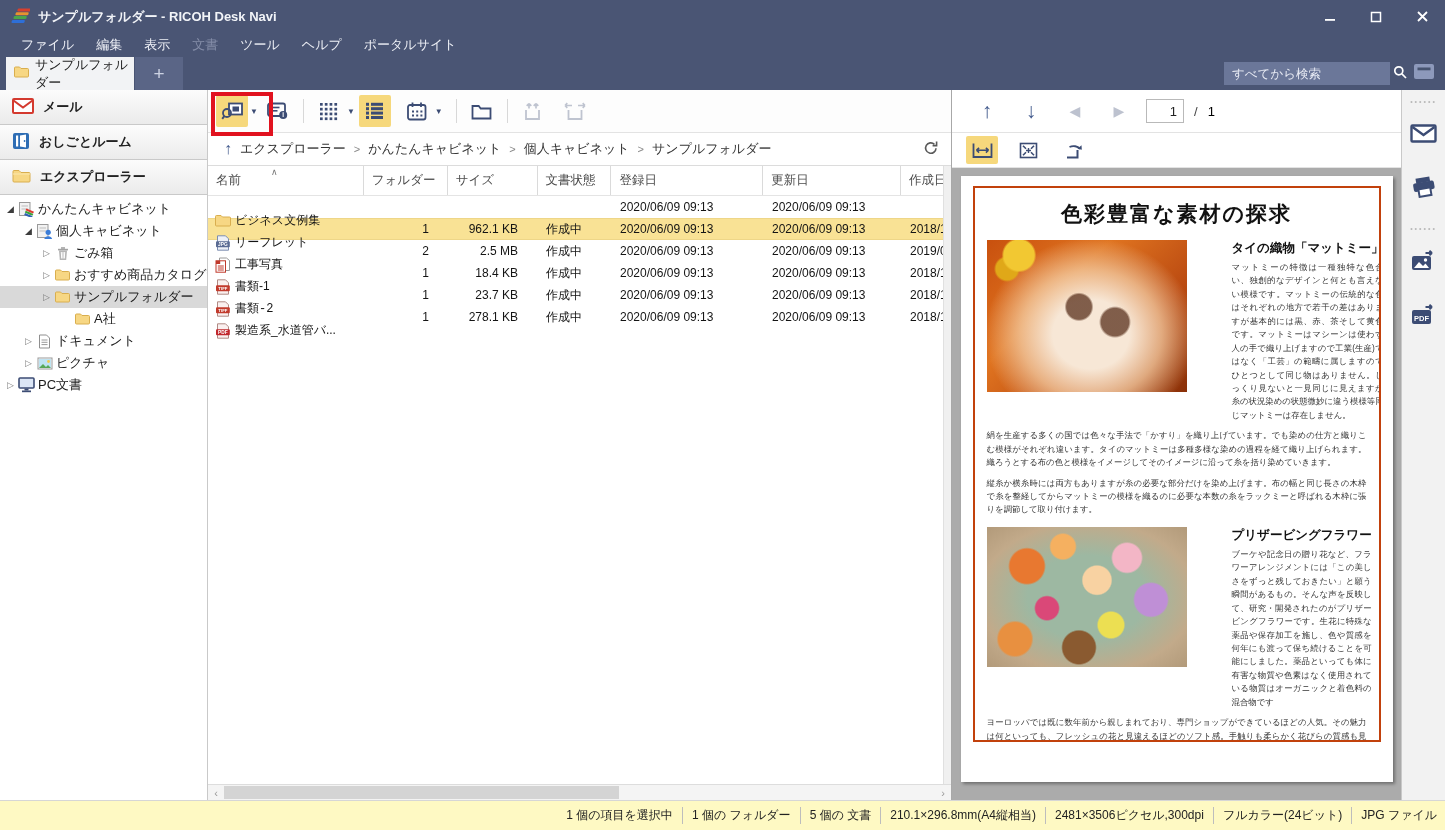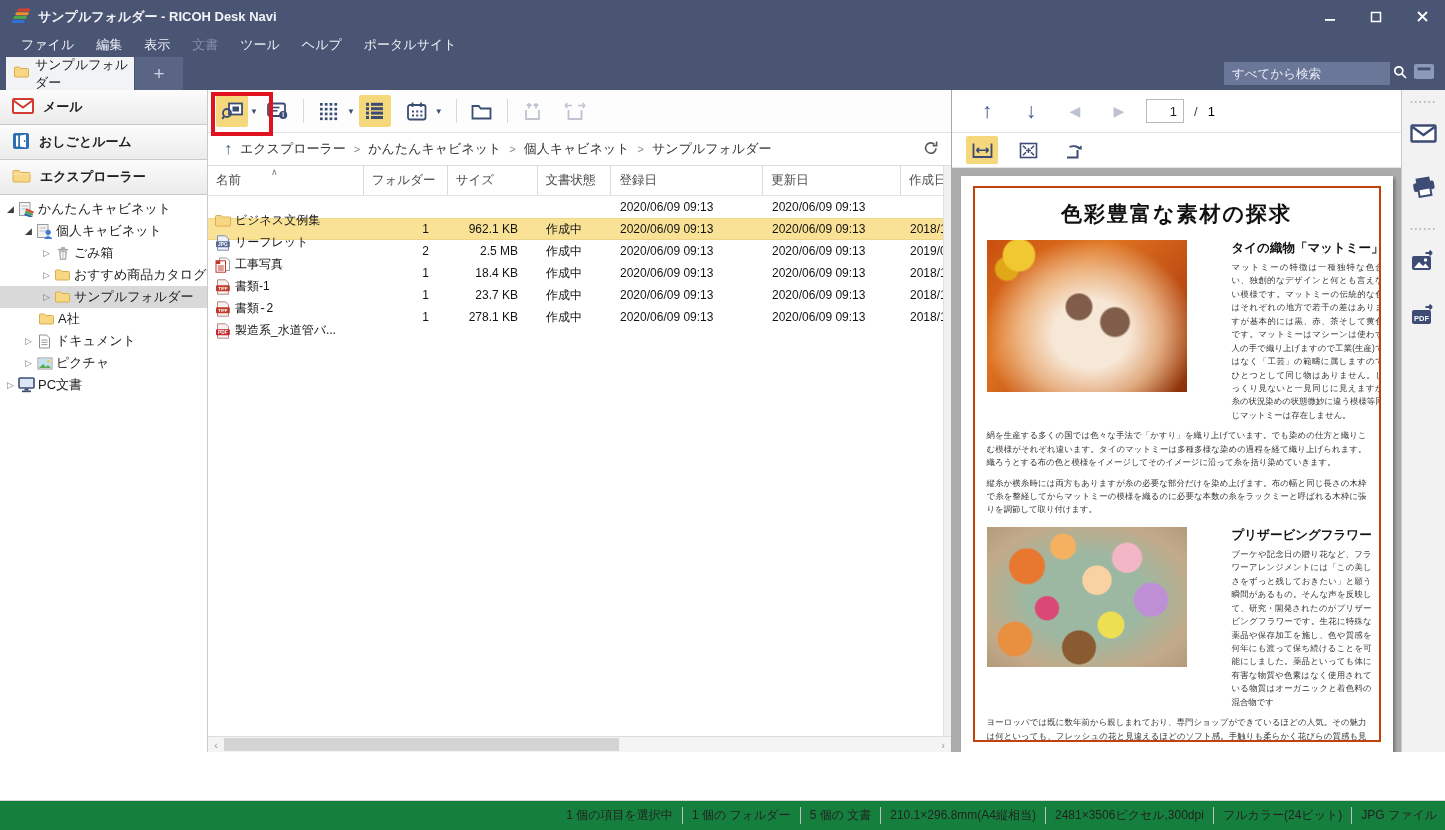--- a/index.html
+++ b/index.html
@@ -122,21 +122,21 @@
   .doc-body { font-size:8.4px; line-height:1.6; color:#333; text-align:justify; }
   .doc-para { font-size:8.4px; line-height:1.6; color:#333; text-align:justify; margin-top:7px; }
   .doc-gap { height:10px; }
 
   
   .rightstrip { width:43px; background:#f2f2f2; display:flex; flex-direction:column; align-items:center; padding-top:4px; }
   .strip-dots { color:#b9b9b9; font-size:7px; letter-spacing:2px; margin:4px 0 8px; }
   .strip-btn { width:34px; height:40px; display:flex; align-items:center; justify-content:center; margin-bottom:14px; }
 
   
-  .statusbar { height:30px; background:#15803d; border-top:1px solid #d6d6d6; display:flex; align-items:center; justify-content:flex-end; padding-right:6px; font-size:12px; color:#222; flex:0 0 auto;margin-top:48px; }
+  .statusbar { height:30px; background:#fef9c3; border-top:1px solid #d6d6d6; display:flex; align-items:center; justify-content:flex-end; padding-right:6px; font-size:12px; color:#222; flex:0 0 auto; }
   .sb-item { padding:0 9px; border-right:1px solid #bdbdbd; white-space:nowrap; }
   .sb-item:last-child { border-right:none; padding-right:2px; }
 </style>
 </head>
 <body>
 
 <div class="app">
 
   <div class="titlebar">
     <span class="logo">
@@ -279,21 +279,21 @@
           </div>
           <div class="tree-item selected" style="padding-left: 40px;">
             <span class="tw">▷</span>
             <span class="ticon">
               <svg width="15" height="12">
                 <path d="M.5 2 a1 1 0 0 1 1-1 h4 l1.5 1.5 h6.5 a1 1 0 0 1 1 1 v6.5 a1 1 0 0 1 -1 1 h-12 a1 1 0 0 1 -1-1 z" fill="#f7d784" stroke="#d9ae4e"></path>
               </svg>
             </span>
             <span class="tlabel">サンプルフォルダー</span>
           </div>
-          <div class="tree-item" style="padding-left: 24px;">
+          <div class="tree-item" style="padding-left: 60px;">
             <span class="tw"></span>
             <span class="ticon">
               <svg width="15" height="12">
                 <path d="M.5 2 a1 1 0 0 1 1-1 h4 l1.5 1.5 h6.5 a1 1 0 0 1 1 1 v6.5 a1 1 0 0 1 -1 1 h-12 a1 1 0 0 1 -1-1 z" fill="#f7d784" stroke="#d9ae4e"></path>
               </svg>
             </span>
             <span class="tlabel">A社</span>
           </div>
           <div class="tree-item" style="padding-left: 22px;">
             <span class="tw">▷</span>

